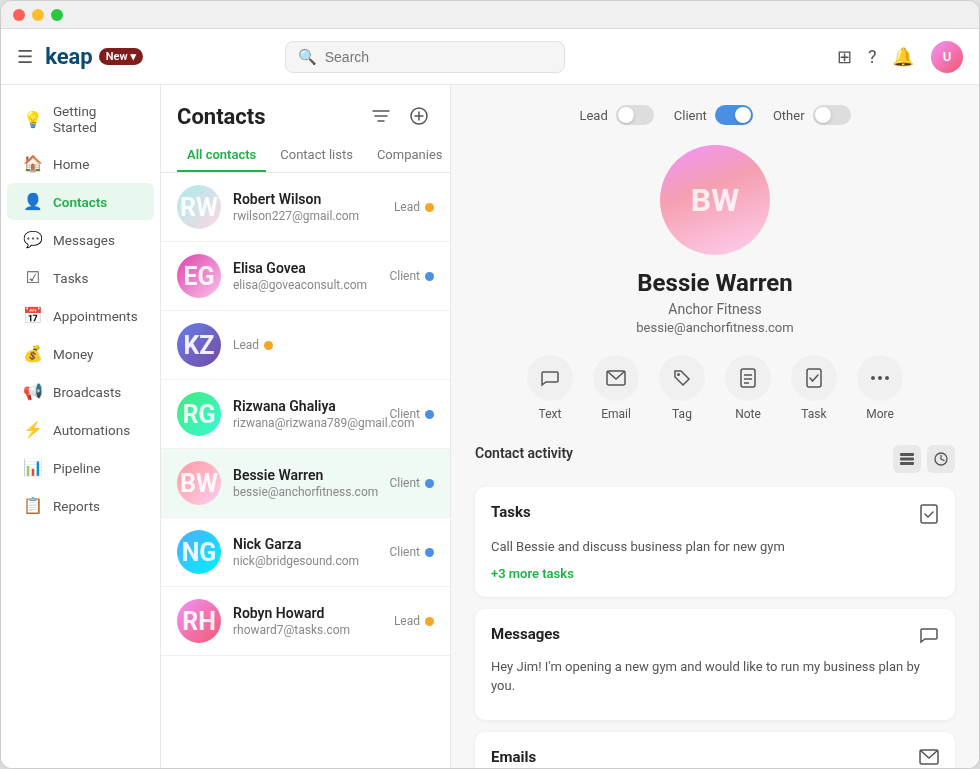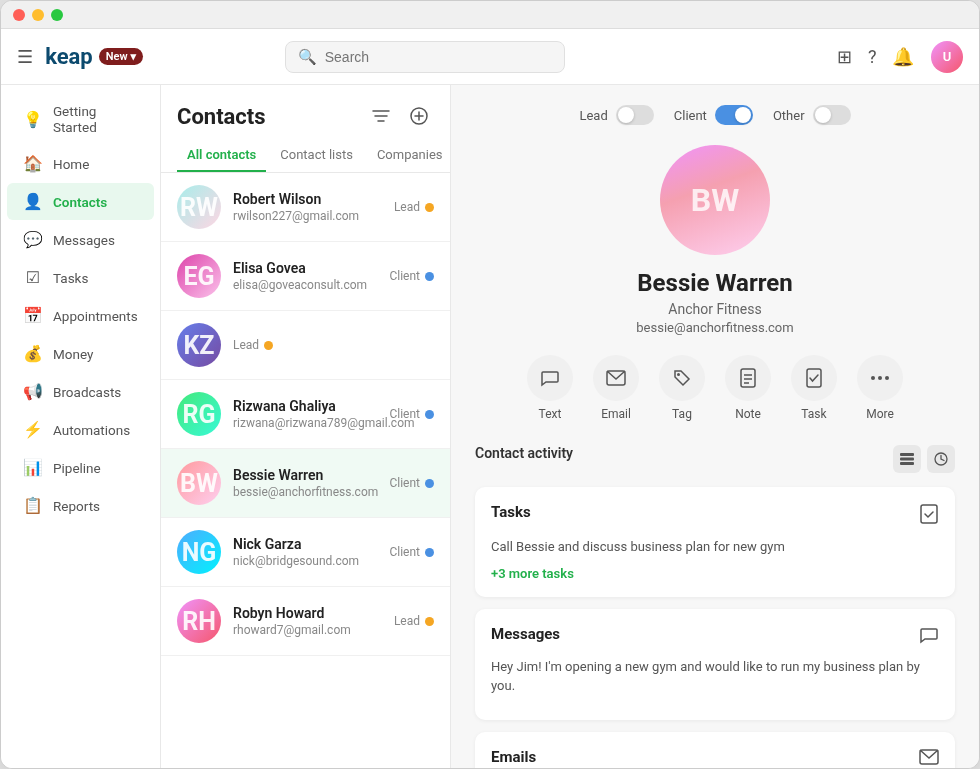--- a/index.html
+++ b/index.html
@@ -462,21 +462,21 @@
             <div class="dot dot-blue"></div>
           </div>
         </div>
 
         <div class="contact-item">
           <div class="avatar-placeholder av-robyn">
             <span class="person-icon">RH</span>
           </div>
           <div class="contact-info">
             <div class="contact-name">Robyn Howard</div>
-            <div class="contact-email">rhoward7@gmail.com</div>
+            <div class="contact-email">rhoward7@tasks.com</div>
           </div>
           <div class="contact-tag">
             <span>Lead</span>
             <div class="dot dot-orange"></div>
           </div>
         </div>
       </div>
     </div>
 
     <div class="detail-panel">

